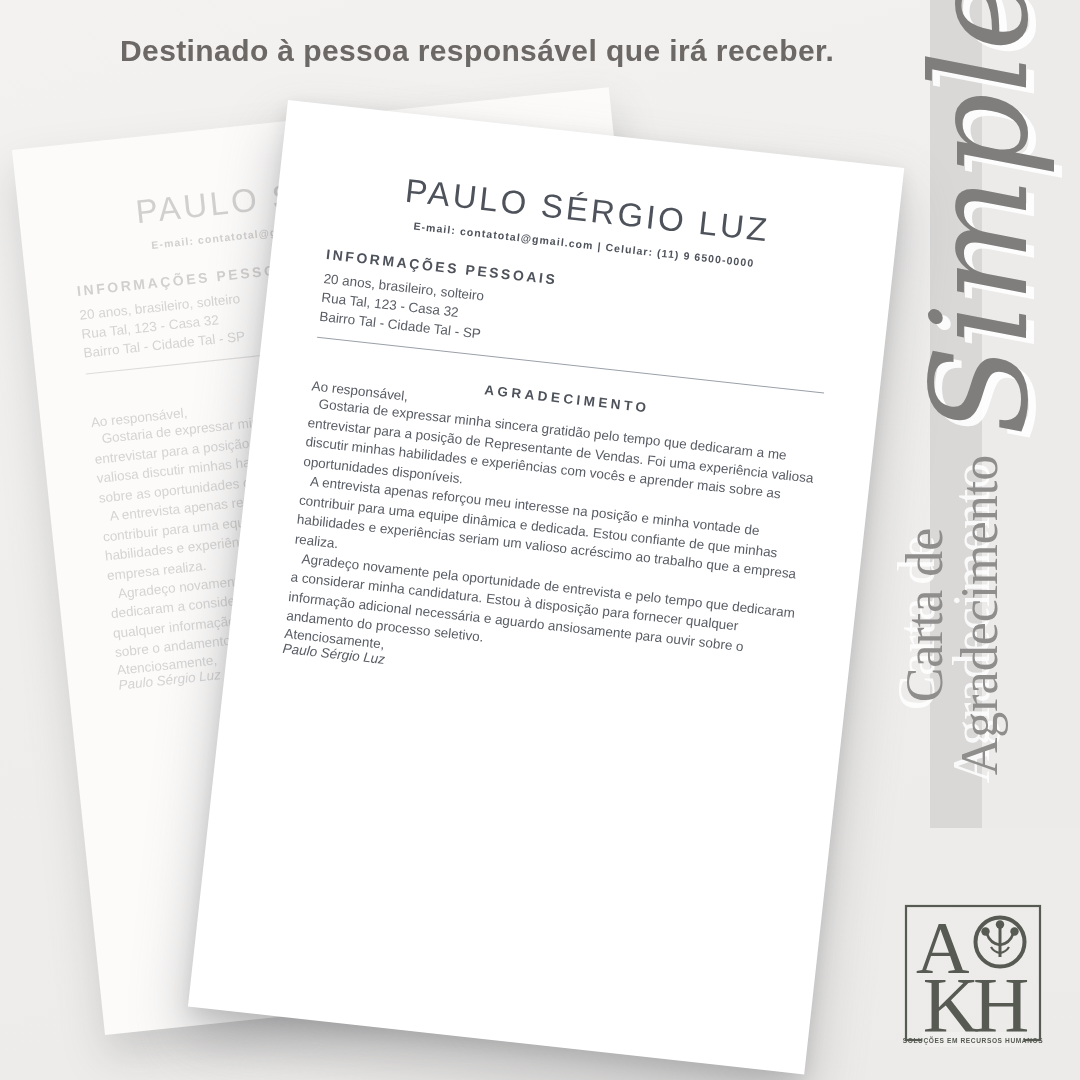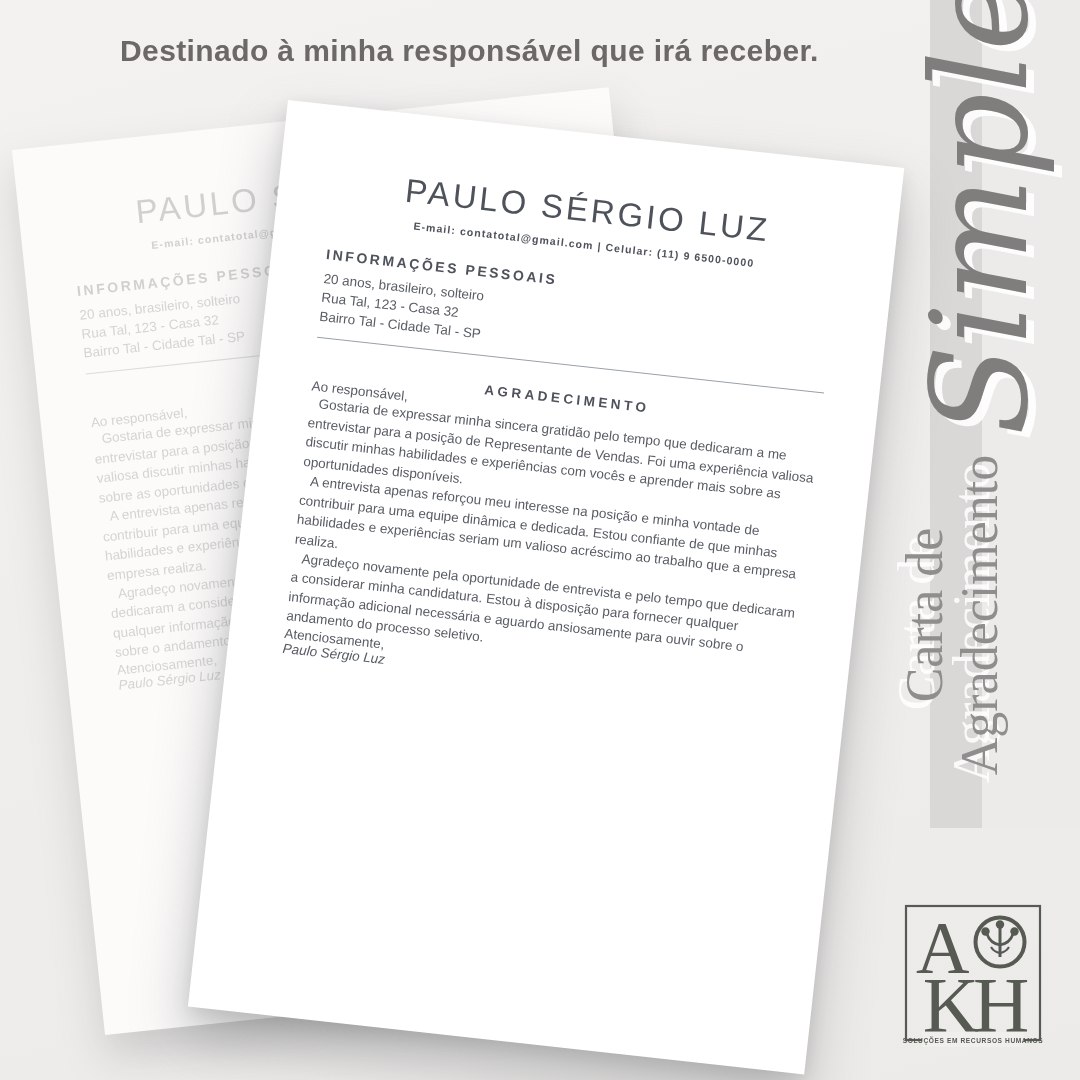--- a/index.html
+++ b/index.html
@@ -66,21 +66,21 @@
   .logo{position:absolute;left:903px;top:903px;width:140px;height:148px;}
 </style>
 </head>
 <body>
 
 <div class="canvas">
 
   <div class="band"></div>
   <div class="band-margin"></div>
 
-  <div class="header-caption">Destinado à minha responsável que irá receber.</div>
+  <div class="header-caption">Destinado à pessoa responsável que irá receber.</div>
 
   <div class="paper paper--faded letter-slot">
   <div class="letter">
     <div class="letter-name">PAULO SÉRGIO LUZ</div>
     <div class="letter-contact">E-mail: contatotal@gmail.com | Celular: (11) 9 6500-0000</div>
     <div class="letter-info">
       <div class="letter-info-title">INFORMAÇÕES PESSOAIS</div>
       <div class="letter-info-line">20 anos, brasileiro, solteiro</div>
       <div class="letter-info-line">Rua Tal, 123 - Casa 32</div>
       <div class="letter-info-line">Bairro Tal - Cidade Tal - SP</div>

